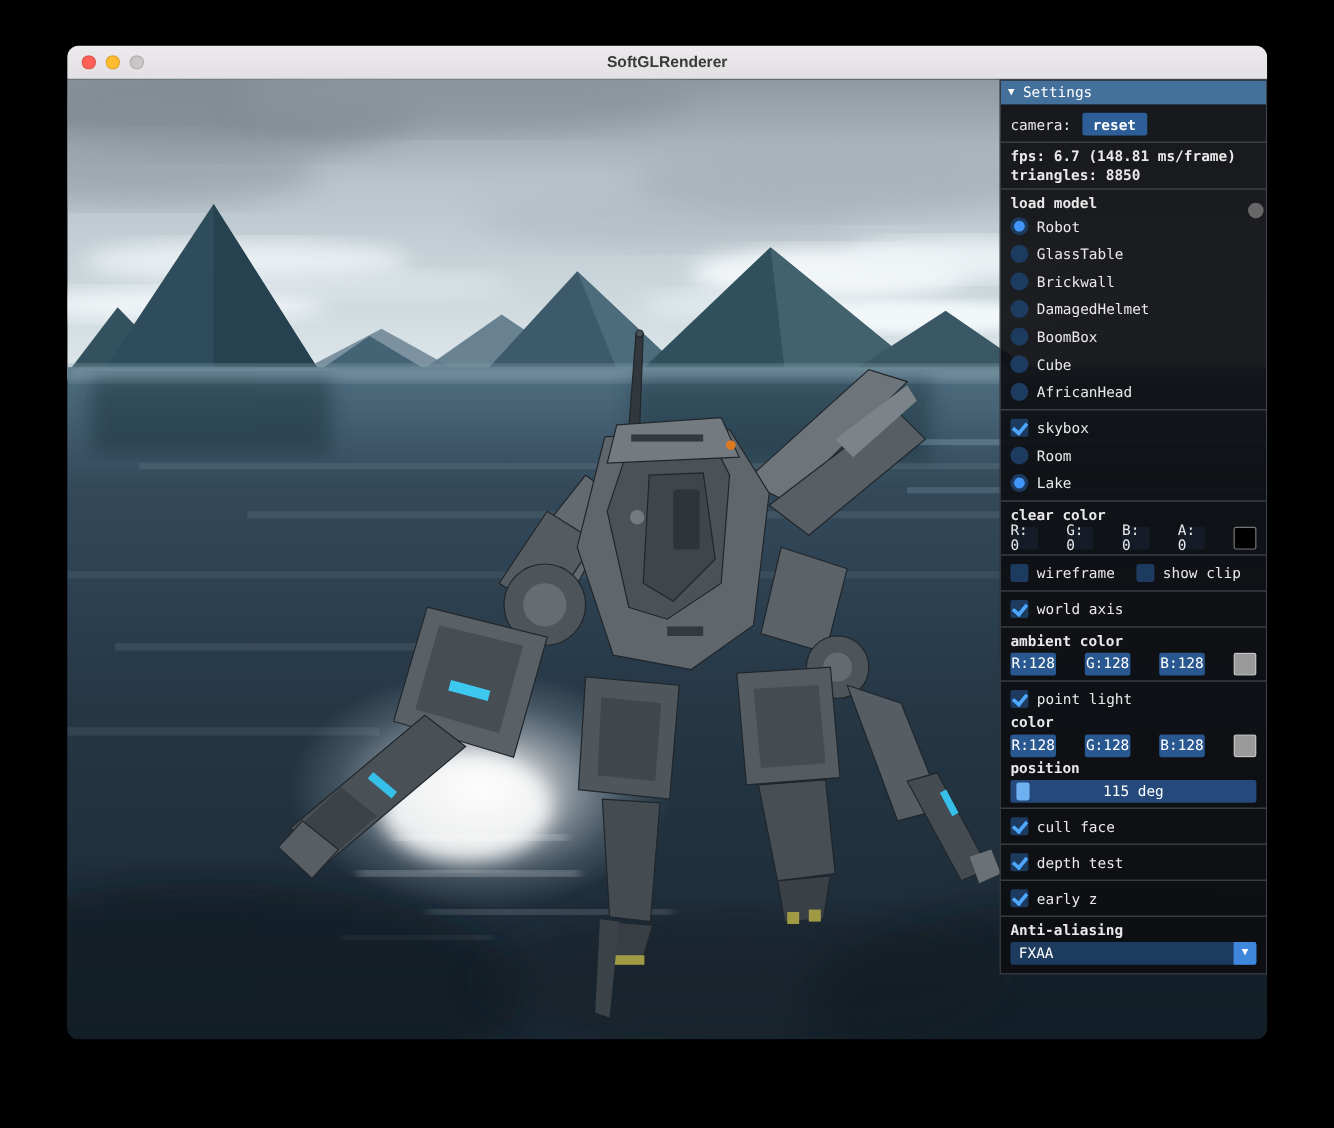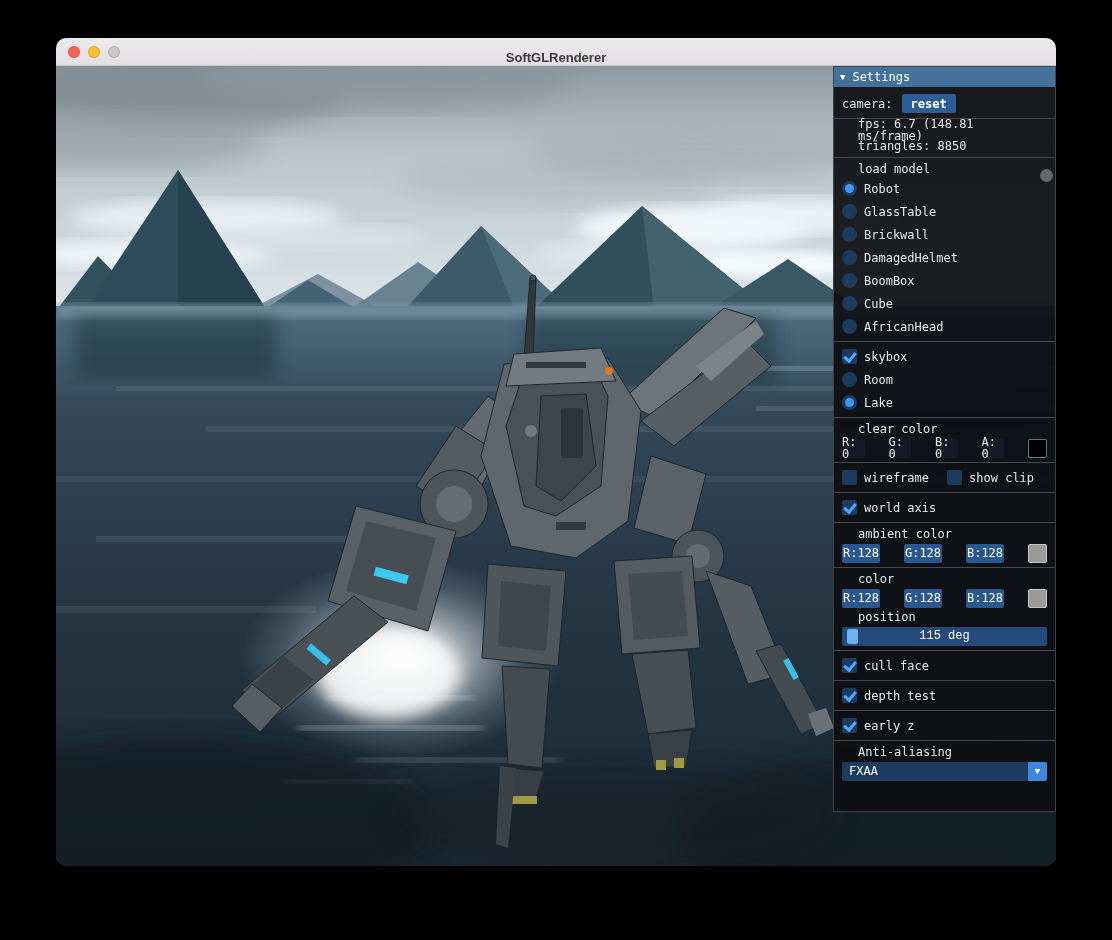--- a/index.html
+++ b/index.html
@@ -7,42 +7,42 @@
               font-family:"DejaVu Sans Mono", monospace; }
 
   .window { position:absolute; left:56px; top:38px; width:1000px; height:828px;
             border-radius:10px; overflow:hidden; box-shadow:0 22px 60px rgba(0,0,0,.65);
             background:#101820; }
 
   
   .titlebar { position:relative; height:28px;
               background:linear-gradient(#eceaec,#e2e0e2);
               border-bottom:1px solid #c7c5c7;
-              display:flex; align-items:flex-end; justify-content:center; }
+              display:flex; align-items:center; justify-content:center; }
   .titlebar .title { font:bold 13px "Liberation Sans", sans-serif; color:#3a3a3a; }
   .lights { position:absolute; left:12px; top:0; height:100%; display:flex; align-items:center; gap:8px; }
   .light { width:12px; height:12px; border-radius:50%; border:1px solid rgba(0,0,0,.12); }
   .light.close { background:#ff5f57; }
   .light.min   { background:#febc2e; }
   .light.zoom  { background:#c9c7c5; }
 
   
   .viewport { position:absolute; left:0; top:28px; width:1000px; height:800px; background:#16222c; }
   .scene { position:absolute; inset:0; display:block; }
 
   
   .panel { position:absolute; top:0; right:0; width:223px; height:746px;
            background:rgba(13,14,17,.93); border:1px solid rgba(95,98,105,.6);
            color:#e9e9e9; font-size:12px; line-height:1; overflow:hidden; }
   .panel-header { height:20px; background:#44709c; color:#fff;
                   display:flex; align-items:center; gap:7px; padding:0 6px; }
   .panel-header .tri { font-size:9px; }
   .panel-body { padding-top:5px; }
   .sep { height:1px; background:#45494f; margin:3px 0; }
-  .label-row { height:16px; display:flex; align-items:center; padding:0 24px; }
+  .label-row { height:16px; display:flex; align-items:center; padding:0 8px;font-weight:bold; }
   .ctl-row   { height:22px; display:flex; align-items:center; padding:0 8px;gap:20px; }
   .row23     { height:23px; display:flex; align-items:center; padding:0 8px; }
 
   .checkbox { width:15px; height:15px; background:#1d3a5f; border-radius:2px;
               margin-right:7px; position:relative; flex:none; }
   .checkbox.on::after { content:""; position:absolute; left:4px; top:1px; width:5px; height:9px;
               border:solid #4fa8ff; border-width:0 3px 3px 0; transform:rotate(40deg); }
   .radio { width:15px; height:15px; background:#1d3a5f; border-radius:50%;
            margin-right:7px; position:relative; flex:none; }
   .radio.on::after { content:""; position:absolute; inset:3px; border-radius:50%; background:#4296fa; }
@@ -54,21 +54,21 @@
             display:flex; align-items:center; justify-content:center; margin-right:4px; }
   .fieldB { background:#29578f; color:#fff; height:19px; width:56px; border-radius:2px;
             display:flex; align-items:center; justify-content:center; margin-right:4px; }
   .swatch { width:19px; height:19px; border-radius:2px; border:1px solid rgba(255,255,255,.45); flex:none; }
   .swatch.black { background:#000; }
   .swatch.gray  { background:#9a9a9a; }
 
   .slider { position:relative; height:19px; width:100%; background:#24497a; border-radius:2px; }
   .slider .grab { position:absolute; left:5px; top:2px; width:11px; height:15px;
                   background:#6fb1f0; border-radius:2px; }
-  .slider .stext { position:absolute; inset:0; display:flex; align-items:center; justify-content:center; color:#fff;font-family:Liberation Mono, monospace; }
+  .slider .stext { position:absolute; inset:0; display:flex; align-items:center; justify-content:center; color:#fff; }
 
   .combo { position:relative; height:19px; width:100%; background:#1d3a5f; border-radius:2px;
            display:flex; align-items:center; }
   .combo .ctext { padding-left:7px; color:#fff; }
   .combo .cbtn { position:absolute; right:0; top:0; width:19px; height:19px; background:#3f87dd;
                  border-radius:0 2px 2px 0; display:flex; align-items:center; justify-content:center;
                  color:#fff; font-size:9px; }
 
   .scroll-grab { position:absolute; right:2px; top:102px; width:13px; height:13px;
                  border-radius:50%; background:#6f6f6f; opacity:.9; }
@@ -316,20 +316,24 @@
 
         <div class="label-row">ambient color</div>
         <div class="ctl-row">
           <span class="fieldB">R:128</span>
           <span class="fieldB">G:128</span>
           <span class="fieldB">B:128</span>
           <span class="swatch gray"></span>
         </div>
         <div class="sep"></div>
 
+        <div class="row23">
+          <span class="checkbox on"></span>
+          <span>point light</span>
+        </div>
         <div class="label-row">color</div>
         <div class="ctl-row">
           <span class="fieldB">R:128</span>
           <span class="fieldB">G:128</span>
           <span class="fieldB">B:128</span>
           <span class="swatch gray"></span>
         </div>
         <div class="label-row">position</div>
         <div class="ctl-row">
           <div class="slider">

